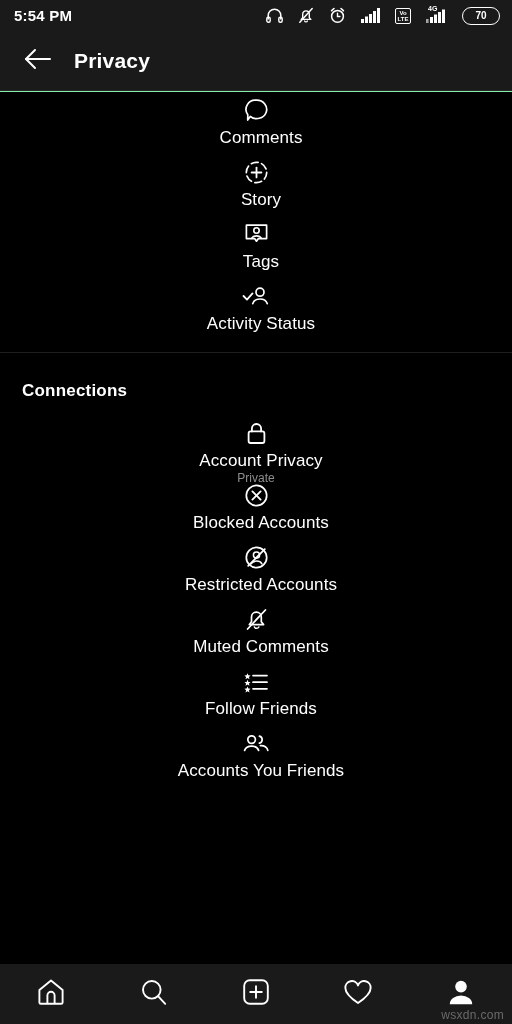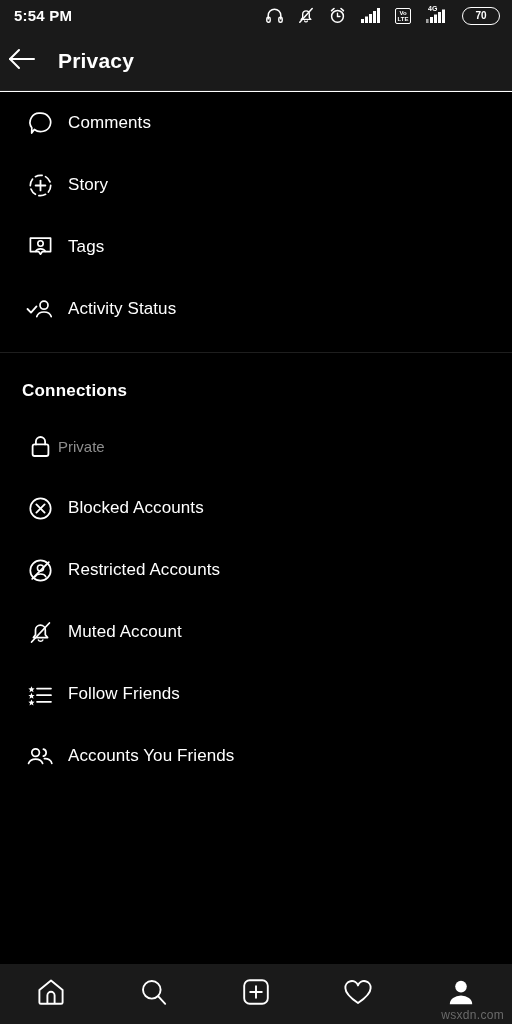--- a/index.html
+++ b/index.html
@@ -2,21 +2,21 @@
 <html><head>
 <meta charset="utf-8">
 <style>
   * { margin:0; padding:0; box-sizing:border-box; }
   html,body {
     width:512px; height:1024px;
     background:#000;
     font-family:"Liberation Sans", sans-serif;
     overflow:hidden;
   }
-  .phone { position:relative; width:512px; height:1024px; background:#ffffff; }
+  .phone { position:relative; width:512px; height:1024px; background:#86efac; }
 
   
   .statusbar {
     height:31px; background:#1a1a1a;
     display:flex; align-items:center; justify-content:space-between;
     padding:0 12px 0 14px;
   }
   .sb-time { color:#fff; font-size:15px; font-weight:bold; letter-spacing:.2px; }
   .sb-icons { display:flex; align-items:center; gap:15px; }
   .sb-icons svg { display:block; }
@@ -31,46 +31,47 @@
   .g4 .lbl { position:absolute; top:-3px; left:2px; font-size:7px; color:#fff; font-weight:bold; }
   .battery {
     width:38px; height:18px; border:1.6px solid #fff; border-radius:9px;
     display:flex; align-items:center; justify-content:center;
     color:#fff; font-size:10px; font-weight:bold;
   }
 
   
   .header {
     height:60px; background:#1a1a1a;
-    display:flex; align-items:center; 
+    display:flex; align-items:center; padding-left:16px;
     border-bottom:1px solid #262626;
   }
   .back-btn { width:44px; height:44px; display:flex; align-items:center; justify-content:center; cursor:pointer; }
   .header-title { color:#fff; font-size:21px; font-weight:bold; margin-left:14px; letter-spacing:.2px; }
 
   
   .content { position:absolute; top:92px; left:0; right:0; bottom:61px; background:#000; }
   .section-title {
     color:#fff; font-size:17px; font-weight:bold;
     padding:28px 0 14px 22px; letter-spacing:.2px;
   }
   .divider { height:1px; background:#1e1e1e; margin-top:12px; }
 
   .row {
     display:flex; align-items:center;
     height:62px; padding:0 22px;
     cursor:pointer;
+    flex-direction:column;
   }
   .row-icon {
     width:36px; height:36px; flex:0 0 36px;
     display:flex; align-items:center; justify-content:center;
   }
   .row-icon svg { display:block; }
   .row-label { color:#fff; font-size:17px; margin-left:10px; flex:1; letter-spacing:.1px; }
-  .row-value { color:#8e8e8e; font-size:15px; }
+  .row-value { color:#8e8e8e; font-size:12px; }
 
   
   .bottomnav {
     position:absolute; left:0; right:0; bottom:0; height:61px;
     background:#1a1a1a;
     display:flex; align-items:center; justify-content:space-around;
     border-top:1px solid #000;
   }
   .nav-item { width:56px; height:56px; display:flex; align-items:center; justify-content:center; cursor:pointer; }
 
@@ -207,20 +208,21 @@
 
     <div class="section-title">Connections</div>
 
     <div class="row">
       <span class="row-icon">
         <svg width="27" height="27" viewBox="0 0 27 27">
           <rect x="5.6" y="11.4" width="15.8" height="11.6" rx="2" fill="none" stroke="#fff" stroke-width="1.8"></rect>
           <path d="M8.9 11.4 V8.6 a4.6 4.6 0 0 1 9.2 0 v2.8" fill="none" stroke="#fff" stroke-width="1.8" stroke-linecap="round"></path>
         </svg>
       </span>
+      <span class="row-label">Account Privacy</span>
       <span class="row-value">Private</span>
     </div>
 
     <div class="row">
       <span class="row-icon">
         <svg width="27" height="27" viewBox="0 0 27 27">
           <circle cx="13.5" cy="13.5" r="10.2" fill="none" stroke="#fff" stroke-width="1.7"></circle>
           <line x1="9.4" y1="9.4" x2="17.6" y2="17.6" stroke="#fff" stroke-width="1.8" stroke-linecap="round"></line>
           <line x1="17.6" y1="9.4" x2="9.4" y2="17.6" stroke="#fff" stroke-width="1.8" stroke-linecap="round"></line>
         </svg>
@@ -241,21 +243,21 @@
     </div>
 
     <div class="row">
       <span class="row-icon">
         <svg width="27" height="27" viewBox="0 0 27 27">
           <path d="M6.4 18.6 h14.2 l-2.3 -2.9 V11 a4.9 4.9 0 0 0 -9.8 0 v4.7 z" fill="none" stroke="#fff" stroke-width="1.7" stroke-linejoin="round"></path>
           <path d="M11.4 21 a2.4 2.2 0 0 0 4.4 0" fill="none" stroke="#fff" stroke-width="1.6" stroke-linecap="round"></path>
           <line x1="4.6" y1="23" x2="22.4" y2="4" stroke="#fff" stroke-width="1.8" stroke-linecap="round"></line>
         </svg>
       </span>
-      <span class="row-label">Muted Account</span>
+      <span class="row-label">Muted Comments</span>
     </div>
 
     <div class="row">
       <span class="row-icon">
         <svg width="27" height="27" viewBox="0 0 27 27">
           <polygon points="4.5,5.2 5.4,7.3 7.6,7.5 5.9,9 6.5,11.2 4.5,10 2.5,11.2 3.1,9 1.4,7.5 3.6,7.3" fill="#fff"></polygon>
           <polygon points="4.5,11.8 5.4,13.9 7.6,14.1 5.9,15.6 6.5,17.8 4.5,16.6 2.5,17.8 3.1,15.6 1.4,14.1 3.6,13.9" fill="#fff"></polygon>
           <polygon points="4.5,18.4 5.4,20.5 7.6,20.7 5.9,22.2 6.5,24.4 4.5,23.2 2.5,24.4 3.1,22.2 1.4,20.7 3.6,20.5" fill="#fff"></polygon>
           <line x1="10" y1="7.6" x2="24" y2="7.6" stroke="#fff" stroke-width="1.7" stroke-linecap="round"></line>
           <line x1="10" y1="14.2" x2="24" y2="14.2" stroke="#fff" stroke-width="1.7" stroke-linecap="round"></line>

